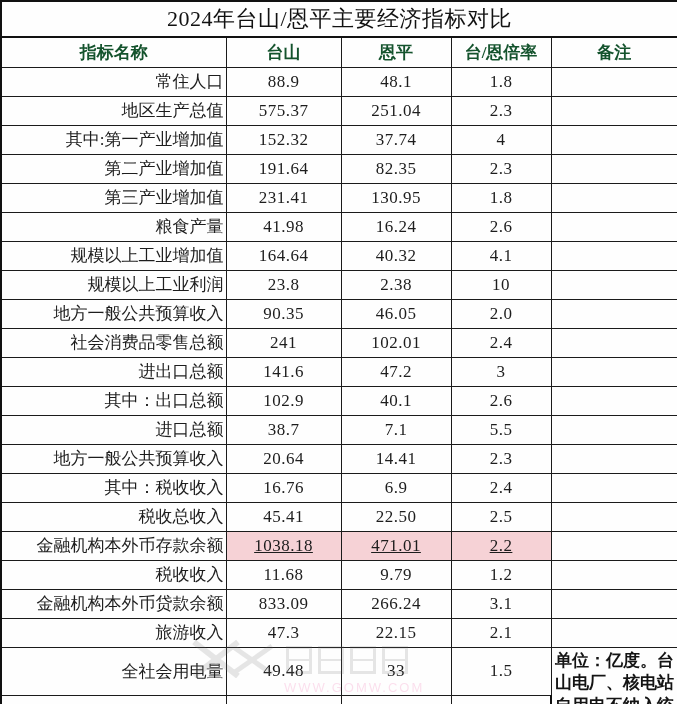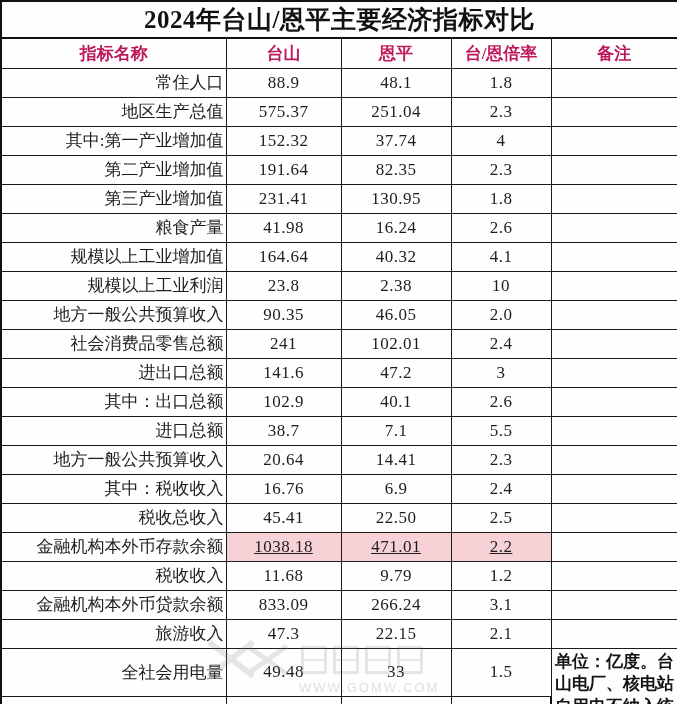--- a/index.html
+++ b/index.html
@@ -17,43 +17,43 @@
   col.c-name{width:225px;}
   col.c-taishan{width:115px;}
   col.c-enping{width:110px;}
   col.c-ratio{width:100px;}
   col.c-remark{width:127px;}
   td,th{
     border:1px solid #1b1b1b;box-sizing:border-box;overflow:hidden;
     background:#fefefe;
   }
   .title-cell{
-    height:36px;text-align:center;font-weight:bold;font-size:25px;
+    height:36px;text-align:center;font-weight:normal;font-size:22px;
     border:2px solid #111;letter-spacing:0.5px;color:#111;
   }
   th.col-header{
-    height:30px;font-size:17px;font-weight:bold;text-align:center;color:#be185d;
+    height:30px;font-size:17px;font-weight:bold;text-align:center;color:#14532d;
     border-top:2px solid #111;
   }
   th.col-header:first-child, td:first-child{border-left:2px solid #111;}
   th.col-header:last-child, td:last-child{border-right:2px solid #111;}
   tr.data-row td{height:29px;font-size:17px;}
   tr.data-row:last-child td{border-bottom:2px solid #111;}
   td.name-cell{text-align:right;padding:0 2px 0 6px;white-space:nowrap;}
   td.num-cell{text-align:center;font-size:17px;letter-spacing:0.5px;}
   td.hl{background:#f6d2d6;text-decoration:underline;}
   td.remark-cell-merged{
     font-family:"Liberation Sans","DejaVu Sans",sans-serif;
     font-size:13px;text-align:center;padding:2px 3px;line-height:1.35;
     white-space:normal;color:#141414;font-weight:bold;
   }
   
   .watermark{
-    position:absolute;left:203px;top:638px;width:290px;height:62px;
-    opacity:0.17;pointer-events:none;color:#701a75;
+    position:absolute;left:188px;top:638px;width:290px;height:62px;
+    opacity:0.17;pointer-events:none;color:#ec4899;
   }
   .wm-row{display:flex;align-items:center;gap:10px;}
   .wm-blocks{display:flex;gap:6px;margin-top:4px;}
   .wm-block{
     width:26px;height:28px;border:3px solid #6f6f6f;box-sizing:border-box;
     background:linear-gradient(#0000 44%,#6f6f6f 44%,#6f6f6f 56%,#0000 56%);
   }
   .wm-url{
     font-family:"Liberation Sans","DejaVu Sans",sans-serif;
     font-size:13px;letter-spacing:2px;margin-top:2px;margin-left:96px;

